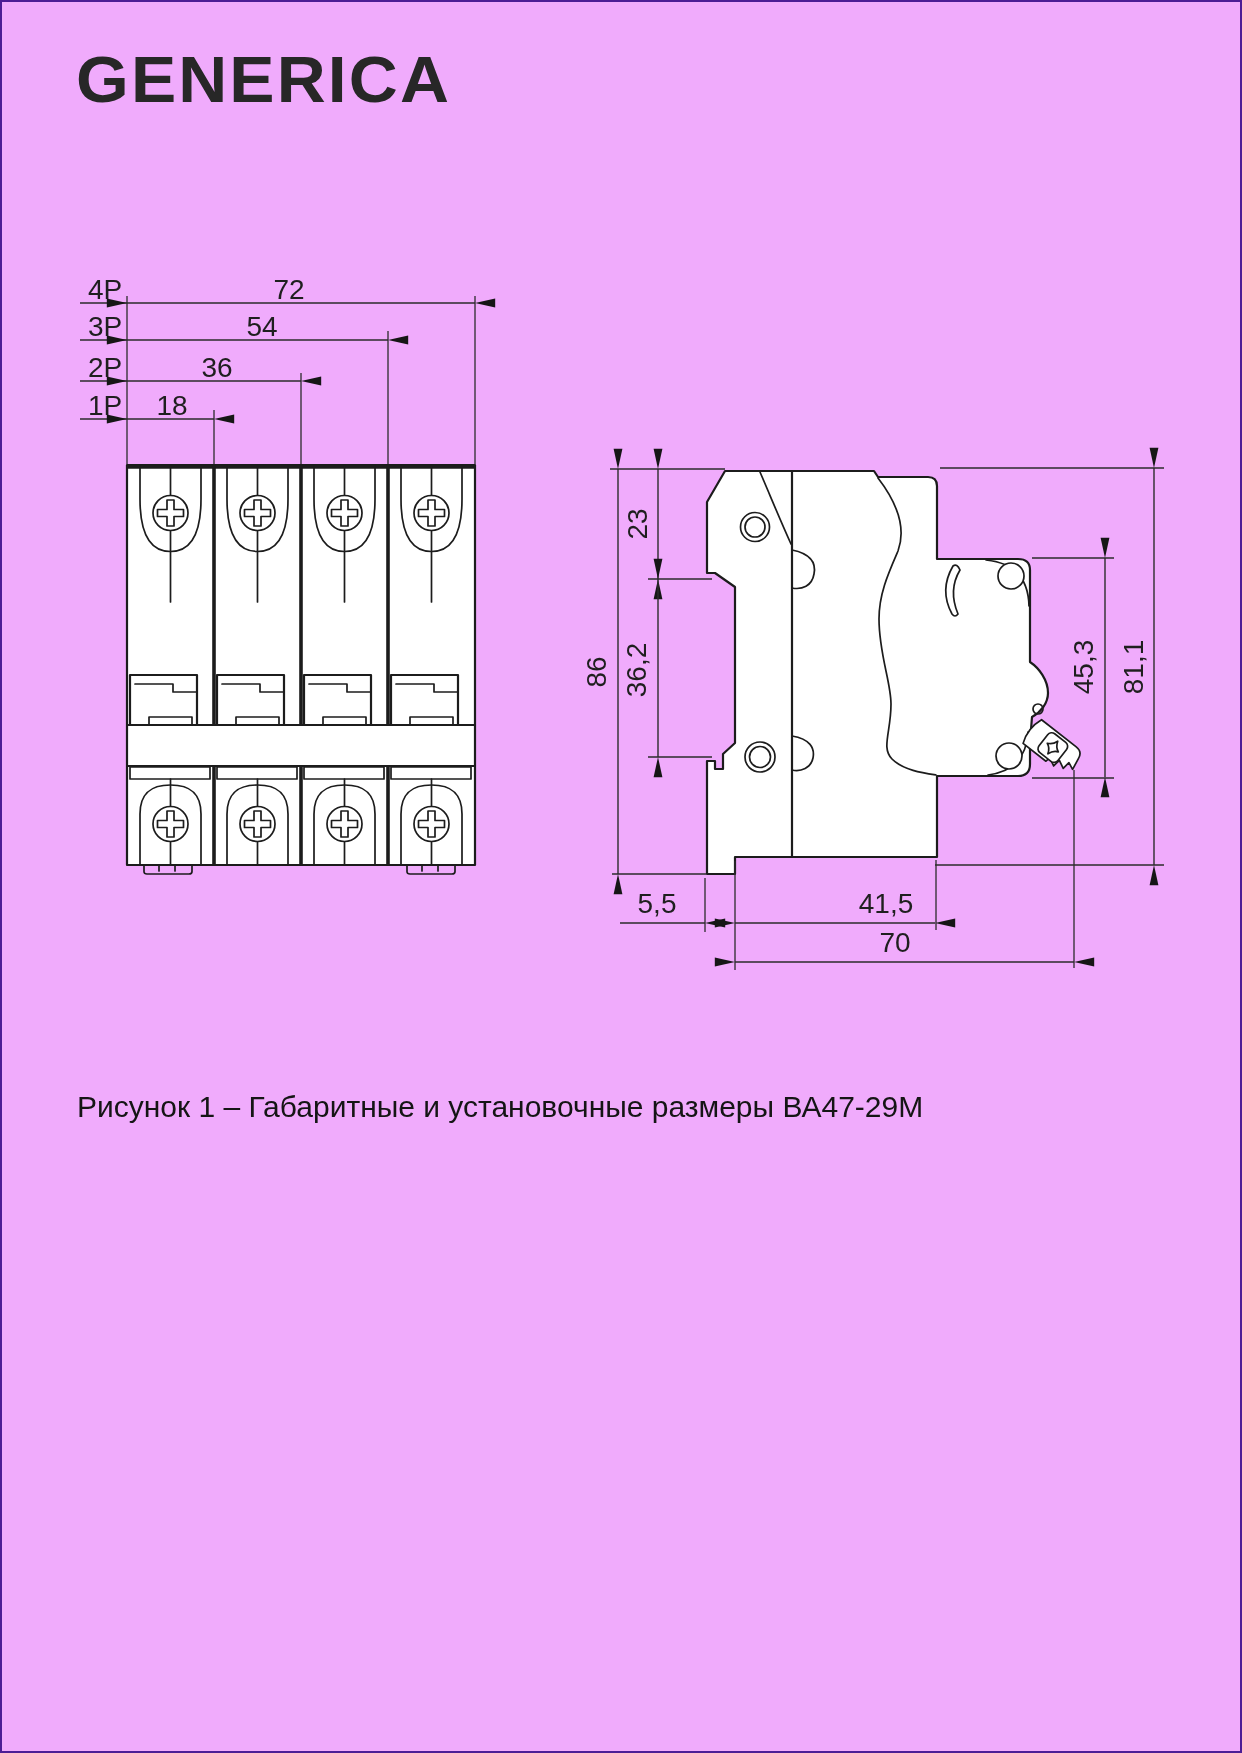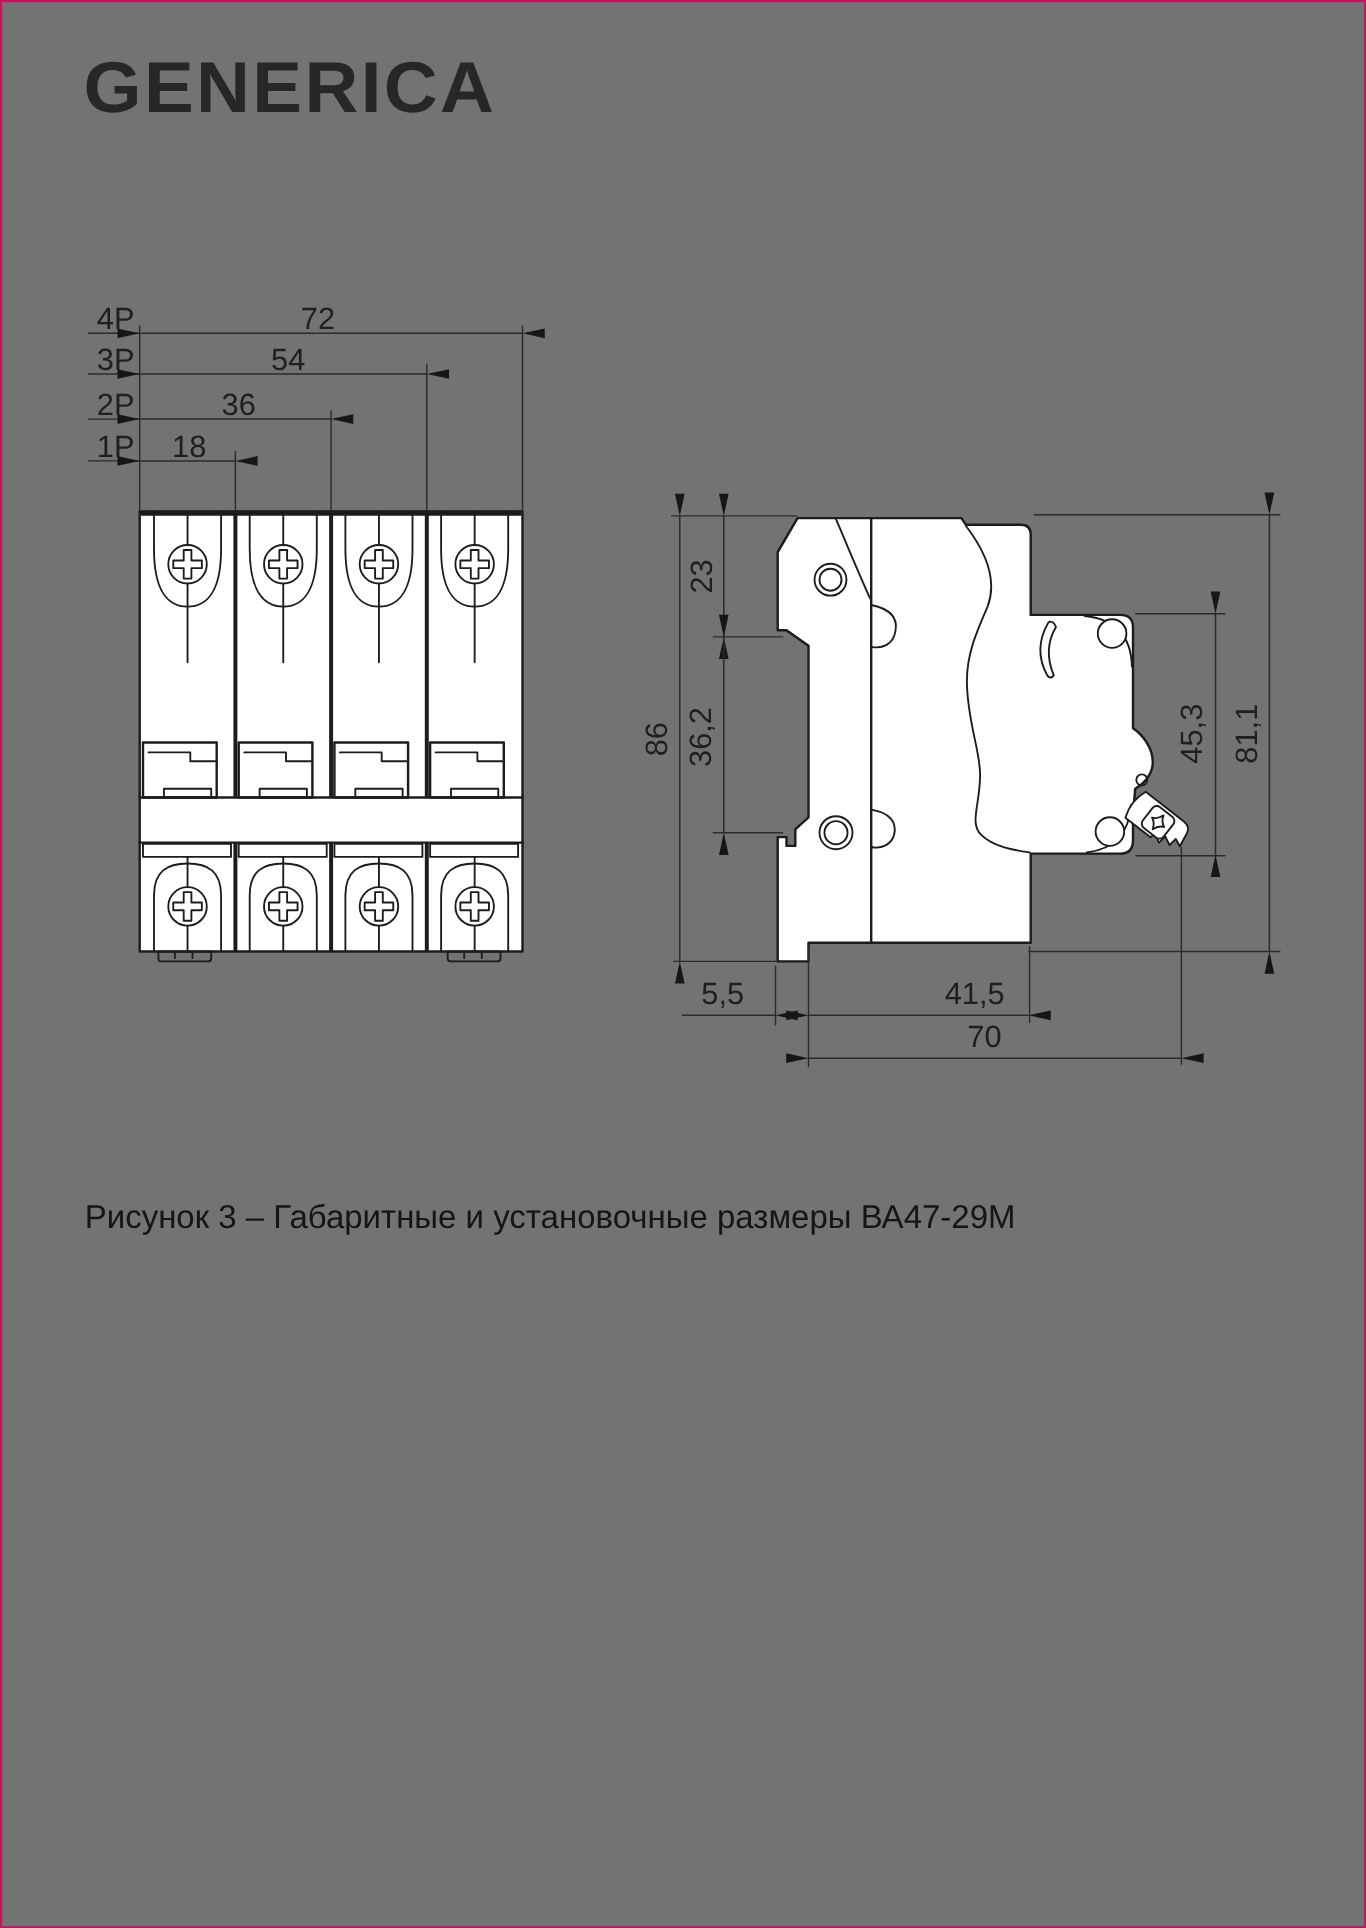--- a/index.html
+++ b/index.html
@@ -1,18 +1,18 @@
 <!DOCTYPE html>
 <html><head>
 <meta charset="utf-8">
 <style>
   html,body{margin:0;padding:0;background:#e8e8e8;}
   .page{
-    position:relative;width:1242px;height:1753px;background:#737373;
-    box-sizing:border-box;border:2px solid #be185d;overflow:hidden;
+    position:relative;width:1242px;height:1753px;background:#f0abfc;
+    box-sizing:border-box;border:2px solid #4c1d95;overflow:hidden;
     font-family:"Liberation Sans", sans-serif;
   }
   .logo{
     position:absolute;left:74px;top:40px;
     font-size:64px;font-weight:700;letter-spacing:2px;color:#272727;
     transform:scale(1.06,1.02);transform-origin:left top;
     font-family:"Liberation Sans", sans-serif;
   }
   .caption{
     position:absolute;left:75px;top:1088px;width:1000px;
@@ -193,14 +193,14 @@
       <text class="t" x="655" y="911" text-anchor="middle">5,5</text>
 
       <line class="dim" x1="733" y1="921" x2="933" y2="921" marker-start="url(#arw)" marker-end="url(#arw)"></line>
       <text class="t" x="884" y="911" text-anchor="middle">41,5</text>
 
       <line class="dim" x1="733" y1="960" x2="1072" y2="960" marker-start="url(#arw)" marker-end="url(#arw)"></line>
       <text class="t" x="893" y="950" text-anchor="middle">70</text>
     </g>
   </svg>
 
-  <div class="caption">Рисунок 3 – Габаритные и установочные размеры ВА47-29М</div>
+  <div class="caption">Рисунок 1 – Габаритные и установочные размеры ВА47-29М</div>
 </div>
 
 </body></html>

